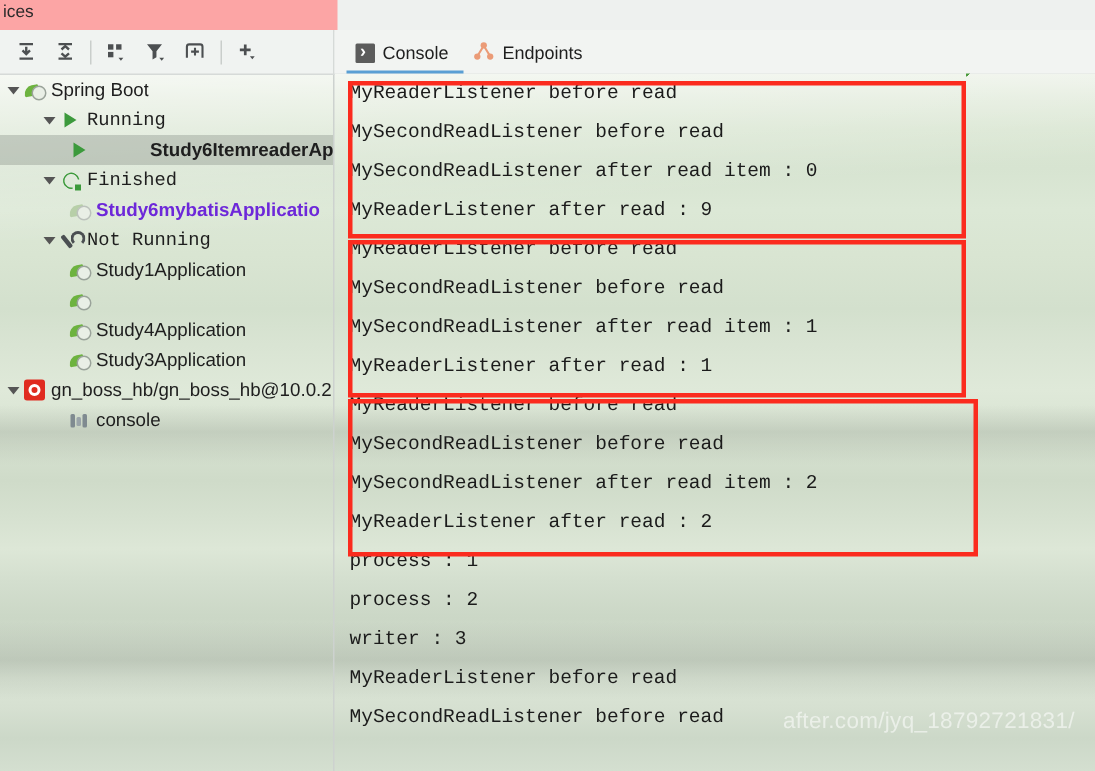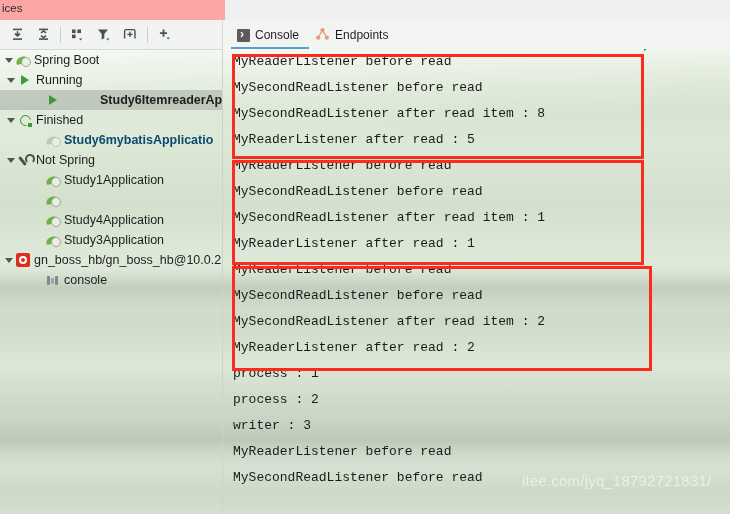--- a/index.html
+++ b/index.html
@@ -219,21 +219,21 @@
     display: inline-flex;
     justify-content: center;
     align-items: center;
     flex: 0 0 auto;
   }
   .tree-row .row-label {
     padding-left: 3px;
     overflow: hidden;
   }
   .tree-row.bold .row-label { font-weight: bold; margin-left: 36px; }
-  .tree-row.dim .row-label { color: #0c4a6e; font-weight: bold; }
+  .tree-row.dim .row-label { color: #6d28d9; font-weight: bold; }
 
   
   .chev-down {
     width: 0; height: 0;
     border-left: 4px solid transparent;
     border-right: 4px solid transparent;
     border-top: 5px solid #555;
   }
 
   
@@ -335,21 +335,21 @@
     width: 3px; height: 9px;
     background: #7f8a90;
     border-radius: 1px;
   }
   .ico-consoleleaf .b1 { left: 0px; }
   .ico-consoleleaf .b2 { left: 4px; height: 6px; top: 3px; background:#9aa4a9; }
   .ico-consoleleaf .b3 { left: 8px; }
 
   
   .ind0 { padding-left: 2px; align-items: center; }
-  .ind1 { padding-left: 4px; }
+  .ind1 { padding-left: 26px; font-family: Liberation Mono, monospace; }
   .ind2 { padding-left: 32px; }
 
   
   .console {
     position: absolute;
     left: 223px; top: 49px;
     width: 507px; height: 465px;
     z-index: 6;
     overflow: hidden;
     font-family: "DejaVu Sans Mono", monospace;
@@ -549,21 +549,21 @@
     <div class="tree-row ind1">
       <span class="twisty">
           <span class="chev-down"></span>
         </span>
       <span class="row-icon">
         <span class="ico-wrench">
             <span class="handle"></span>
             <span class="head"></span>
           </span>
       </span>
-      <span class="row-label">Not Spring</span>
+      <span class="row-label">Not Running</span>
     </div>
 
     <div class="tree-row ind2">
       <span class="twisty"></span>
       <span class="row-icon">
         <span class="ico-spring">
             <span class="leaf"></span>
             <span class="ring"></span>
           </span>
       </span>
@@ -624,22 +624,22 @@
           </span>
       </span>
       <span class="row-label">console</span>
     </div>
   </div>
 
   <div class="console">
 
     <div class="log-line">MyReaderListener before read</div>
     <div class="log-line">MySecondReadListener before read</div>
-    <div class="log-line">MySecondReadListener after read item : 8</div>
-    <div class="log-line">MyReaderListener after read : 5</div>
+    <div class="log-line">MySecondReadListener after read item : 0</div>
+    <div class="log-line">MyReaderListener after read : 9</div>
 
     <div class="log-line">MyReaderListener before read</div>
     <div class="log-line">MySecondReadListener before read</div>
     <div class="log-line">MySecondReadListener after read item : 1</div>
     <div class="log-line">MyReaderListener after read : 1</div>
 
     <div class="log-line">MyReaderListener before read</div>
     <div class="log-line">MySecondReadListener before read</div>
     <div class="log-line">MySecondReadListener after read item : 2</div>
     <div class="log-line">MyReaderListener after read : 2</div>
@@ -648,15 +648,15 @@
     <div class="log-line">process : 2</div>
     <div class="log-line">writer : 3</div>
     <div class="log-line">MyReaderListener before read</div>
     <div class="log-line">MySecondReadListener before read</div>
   </div>
 
   <div class="hl-box" style="left:232px; top:54px; width:412px; height:105px;"></div>
   <div class="hl-box" style="left:232px; top:160px; width:412px; height:105px;"></div>
   <div class="hl-box" style="left:232px; top:266px; width:420px; height:105px;"></div>
 
-  <div class="watermark">itee.com/jyq_18792721831/</div>
+  <div class="watermark">after.com/jyq_18792721831/</div>
 
 </div>
 
 </body></html>

